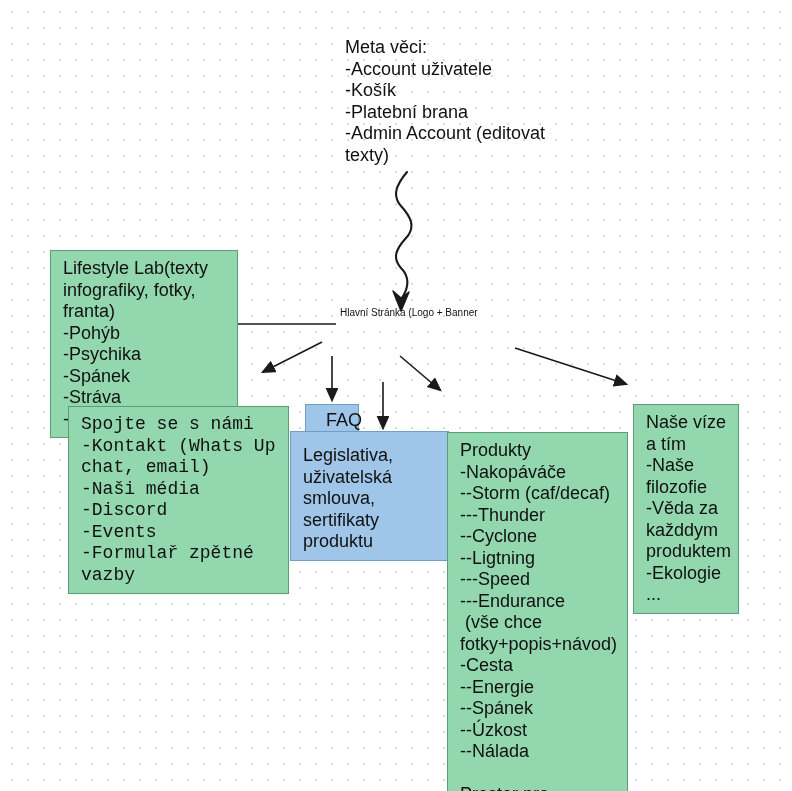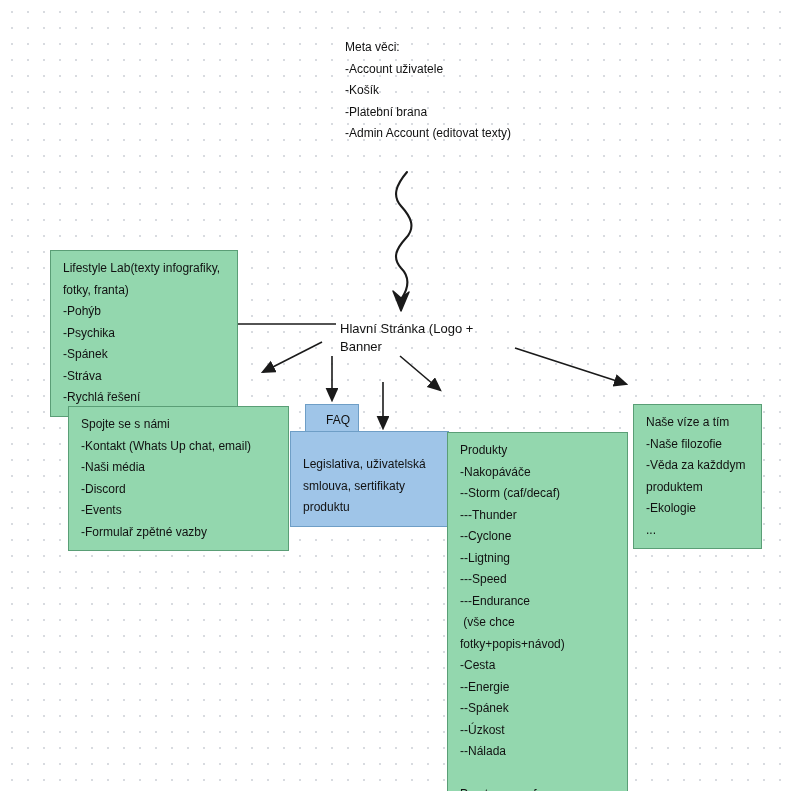--- a/index.html
+++ b/index.html
@@ -28,62 +28,63 @@
   svg.arrows {
     position: absolute;
     left: 0; top: 0;
     width: 792px;
     height: 791px;
     pointer-events: none;
   }
   .node {
     position: absolute;
     box-sizing: border-box;
-    font-size: 12px;
+    font-size: 18px;
     line-height: 21.5px;
     color: #111111;
     white-space: pre-wrap;
   }
   .green {
     background: #93d7ae;
     border: 1px solid #5a9e76;
     padding: 7px 10px 7px 12px;
     margin-top: 32px;
   }
   .blue {
     background: #9fc5e8;
     border: 1px solid #6e9ec6;
-    padding: 22px 10px 7px 12px;
+    padding: 13px 10px 7px 12px;
   }
   .plain {
     background: transparent;
     border: none;
     padding: 0;
   }
   #meta-note {
     left: 345px;
     top: 37px;
     width: 230px;
   }
   #hlavni-stranka {
     left: 340px;
-    top: 320px;
+    top: 304px;
     width: 170px;
-    font-size: 13px;
+    font-size: 10px;
     line-height: 18px;
   }
   #lifestyle-lab {
     left: 50px;
     top: 218px;
     width: 188px;
   }
   #spojte-se {
     left: 68px;
     top: 374px;
     width: 221px;
+    font-family: Liberation Mono, monospace;
   }
   #faq {
     left: 305px;
     top: 404px;
     width: 54px;
     text-align: center;
     padding: 5px 20px;
   }
   #legislativa {
     left: 290px;
@@ -93,21 +94,21 @@
   #produkty {
     left: 447px;
     top: 400px;
     width: 181px;
     height: 419px;
     overflow: hidden;
   }
   #nase-vize {
     left: 633px;
     top: 372px;
-    width: 129px;
+    width: 106px;
   }
   #bottom-stub {
     left: 175px;
     top: 785px;
     width: 46px;
     height: 20px;
     border: 1px solid #777;
     background: #fff;
   }
 </style>

